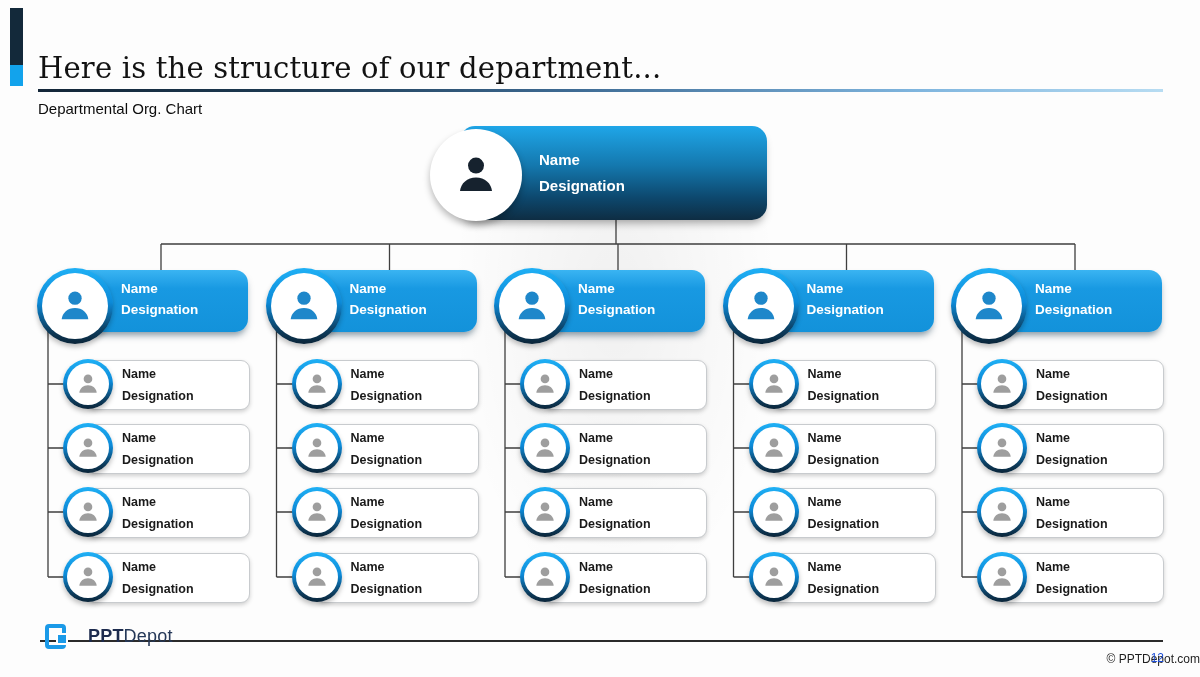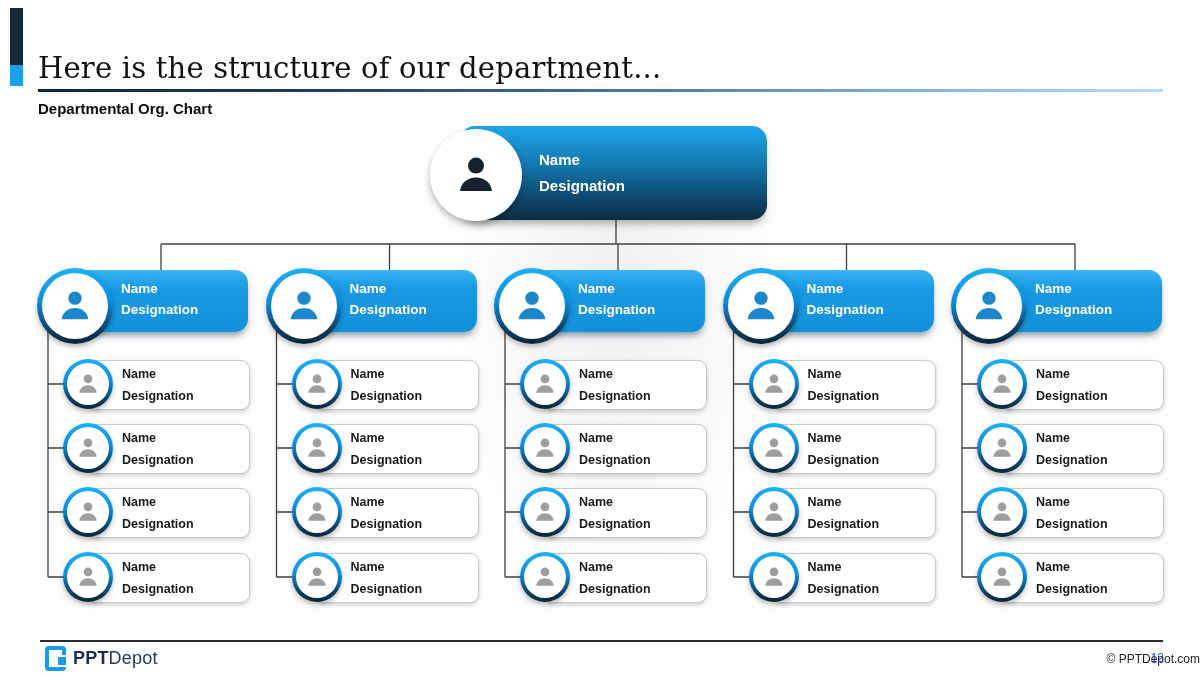--- a/index.html
+++ b/index.html
@@ -6,21 +6,21 @@
   .slide{position:relative;width:1200px;height:677px;background:#fdfdfd;overflow:hidden;
          font-family:"Liberation Sans","DejaVu Sans",sans-serif;}
   
   .bar-navy{position:absolute;left:10px;top:8px;width:13px;height:57px;background:#13293a;}
   .bar-blue{position:absolute;left:10px;top:65px;width:13px;height:21px;background:#12a3ec;}
   
   .title{position:absolute;left:38px;top:51px;margin:0;font-family:"DejaVu Serif","Liberation Serif",serif;
          font-size:29px;font-weight:400;color:#121212;letter-spacing:.2px;}
   .title-rule{position:absolute;left:38px;top:89px;width:1125px;height:3px;
          background:linear-gradient(90deg,#132638 0%,#1d3a52 22%,#3f6c95 48%,#7fb5de 78%,#b7dcf2 100%);}
-  .subtitle{position:absolute;left:38px;top:100px;font-size:15px;font-weight:700;color:#0d0d0d;}
+  .subtitle{position:absolute;left:38px;top:100px;font-size:15px;font-weight:400;color:#0d0d0d;}
   
   .glow{position:absolute;left:450px;top:170px;width:330px;height:440px;
         background:radial-gradient(ellipse at 50% 30%,rgba(0,0,0,.05),rgba(0,0,0,0) 70%);}
   
   .connectors{position:absolute;left:0;top:0;width:1200px;height:677px;}
   
   .avatar{position:absolute;border-radius:50%;display:flex;align-items:center;justify-content:center;
           background:linear-gradient(180deg,#1fb0f5 0%,#0c8ad8 45%,#0d3d5e 82%,#0a2438 100%);
           box-shadow:0 3px 5px rgba(0,0,0,.25);}
   .avatar .inner{background:#fff;border-radius:50%;display:flex;align-items:center;justify-content:center;}
@@ -42,21 +42,21 @@
   .member{position:absolute;left:26px;width:185px;height:50px;}
   .m1{top:91px}.m2{top:155px}.m3{top:219px}.m4{top:284px}
   .card{position:absolute;left:24px;top:1px;width:161px;height:48px;background:#fff;
         border:1px solid #c8cbce;border-radius:9px;box-shadow:0 2px 4px rgba(0,0,0,.18);}
   .mem-text{position:absolute;left:34px;top:2px;color:#1a1a1a;font-size:12.5px;font-weight:700;line-height:22px;}
   .mem-avatar{left:0;top:0;width:50px;height:50px;color:#9e9e9e;}
   .mem-avatar .inner{width:42px;height:42px;}
   .nm,.ds{display:block;white-space:nowrap;}
   
   .footer-rule{position:absolute;left:40px;top:640px;width:1123px;height:2px;background:#2b2b2b;}
-  .logo{position:absolute;left:45px;top:646px;display:flex;align-items:center;gap:7px;}
+  .logo{position:absolute;left:45px;top:624px;display:flex;align-items:center;gap:22px;}
   .logo-icon{width:21px;height:25px;position:relative;display:inline-block;}
   .logo-icon::before{content:"";position:absolute;inset:0;border:4.5px solid #1b9ae8;border-radius:4px;}
   .logo-icon::after{content:"";position:absolute;right:-2px;top:9px;width:8px;height:8px;background:#1b9ae8;border:2px solid #fff;}
   .logo-text{font-size:18px;color:#253858;letter-spacing:.2px;}
   .logo-text b{font-weight:800;color:#1d2b4e;}
   .copyright{position:absolute;left:0;right:0;top:652px;text-align:right;font-size:12px;color:#1f1f1f;}
   .page-num{position:absolute;right:36px;top:651px;font-size:12px;color:#1d4ed8;}
   svg.person{display:block;}
 </style>
 </head>

